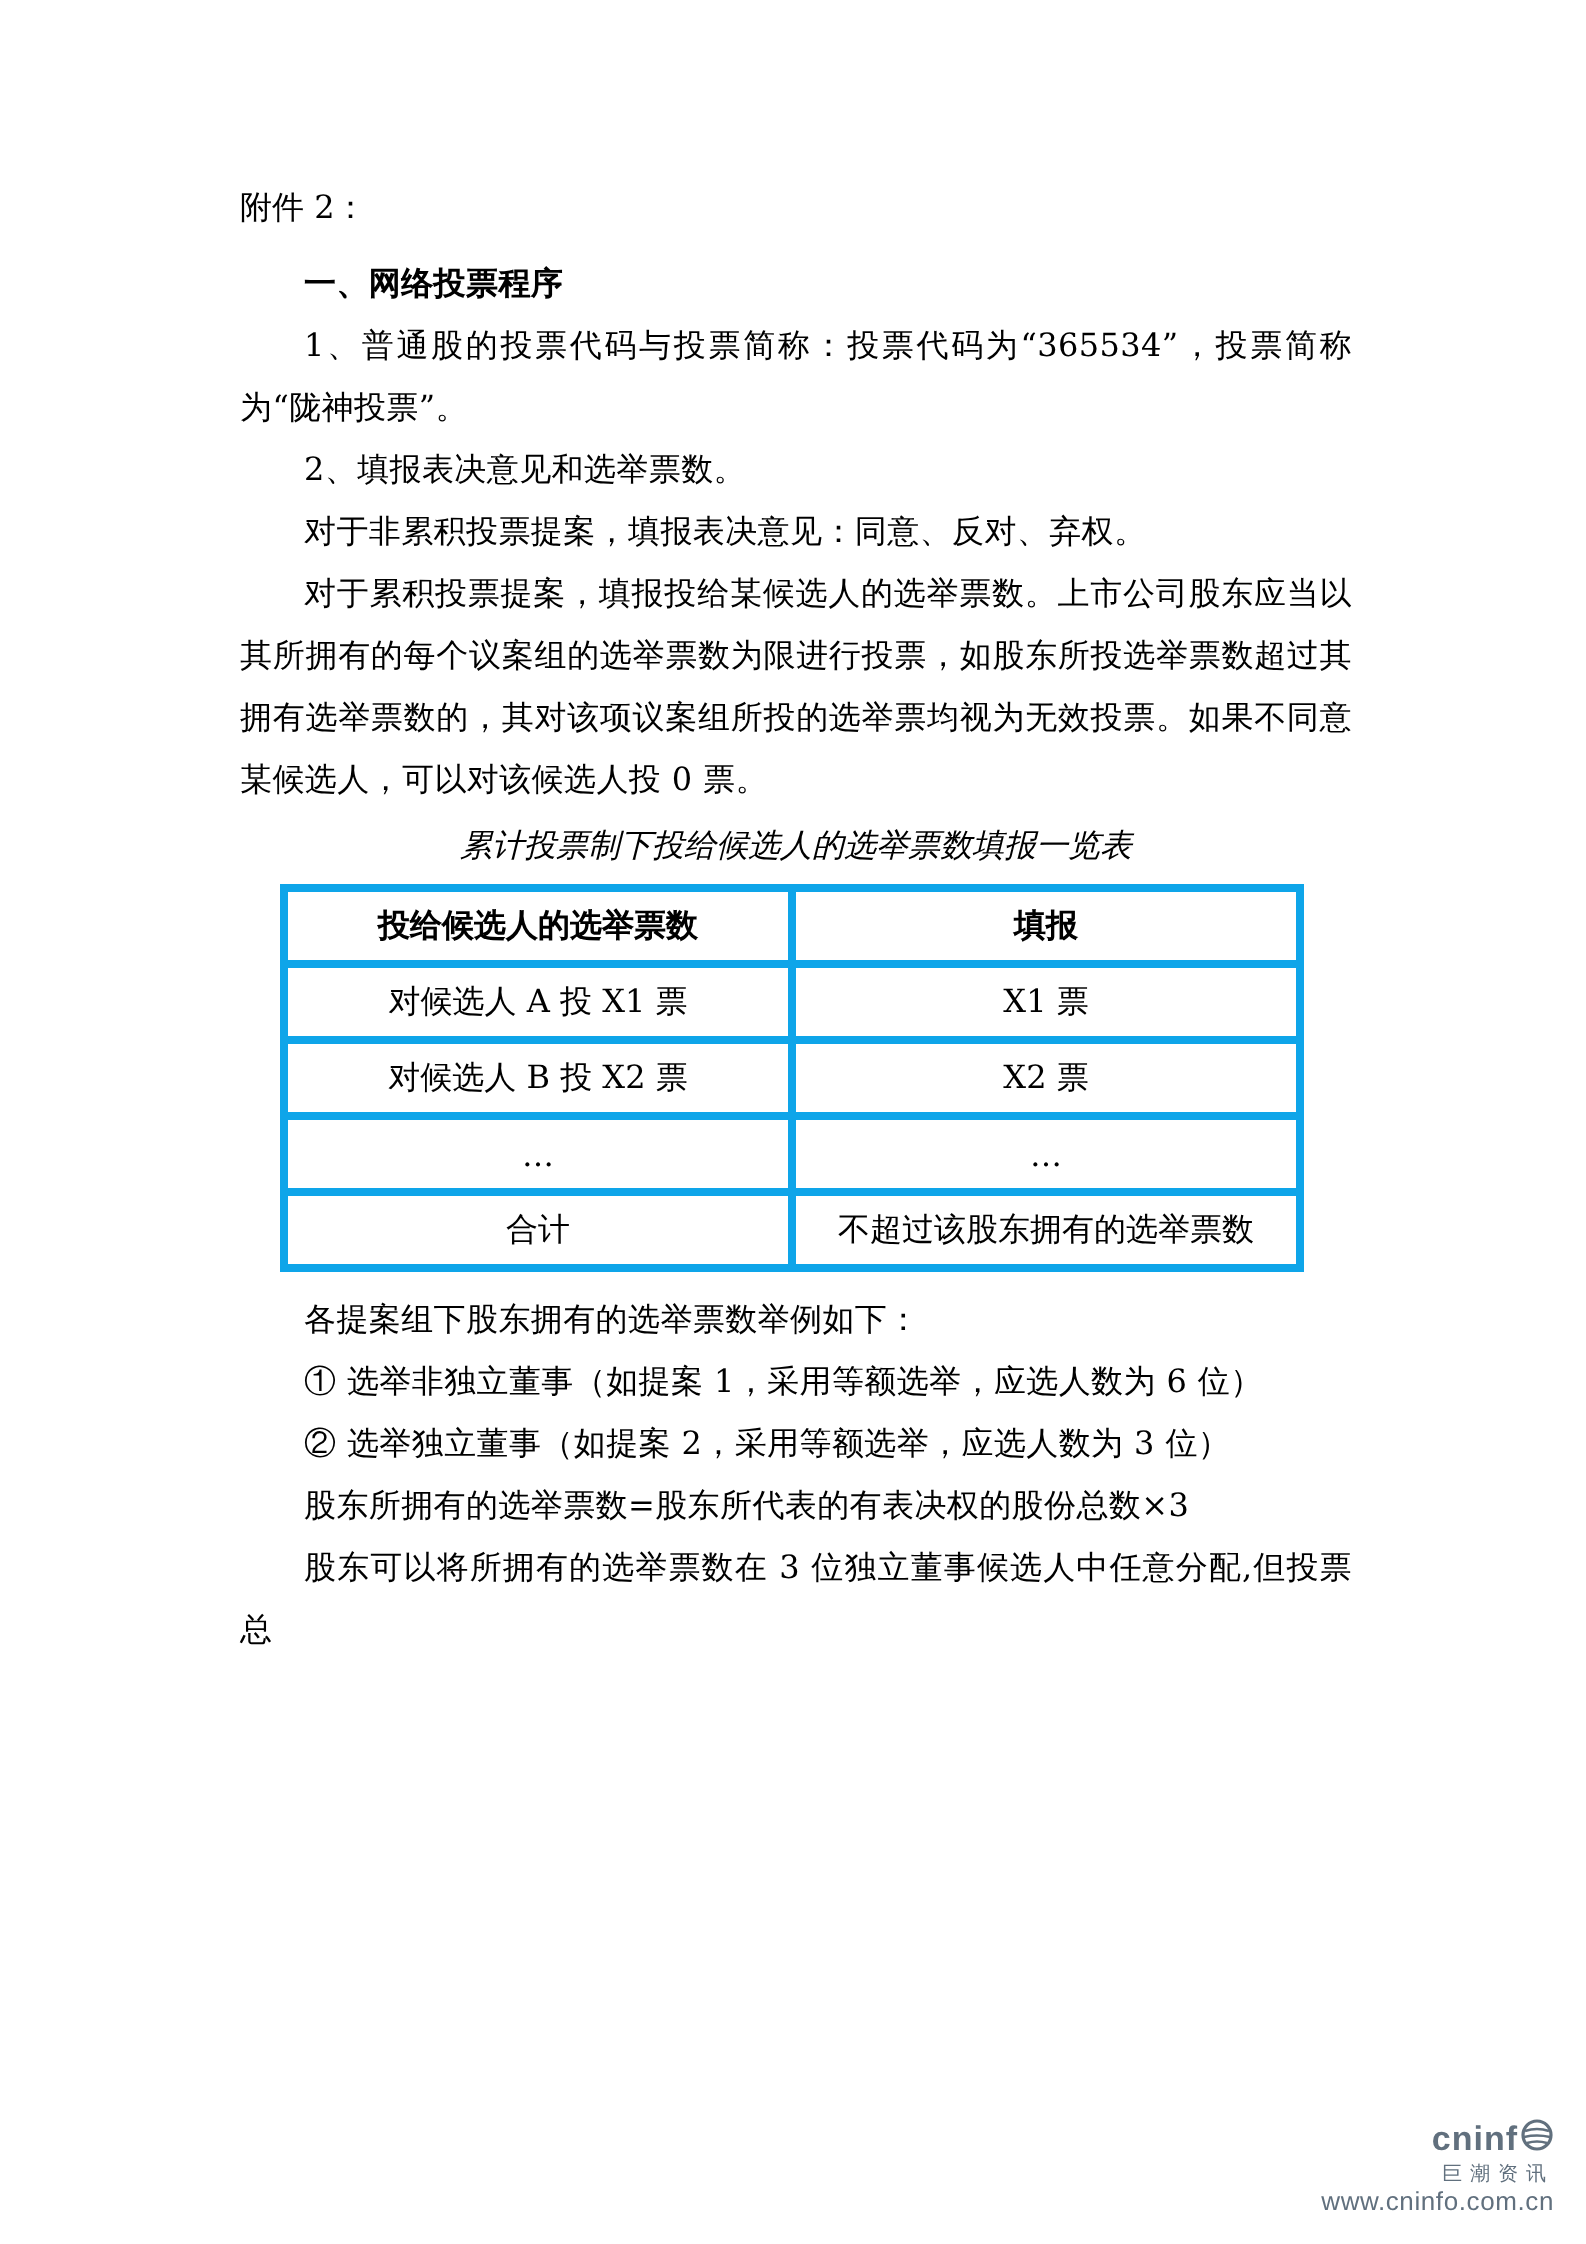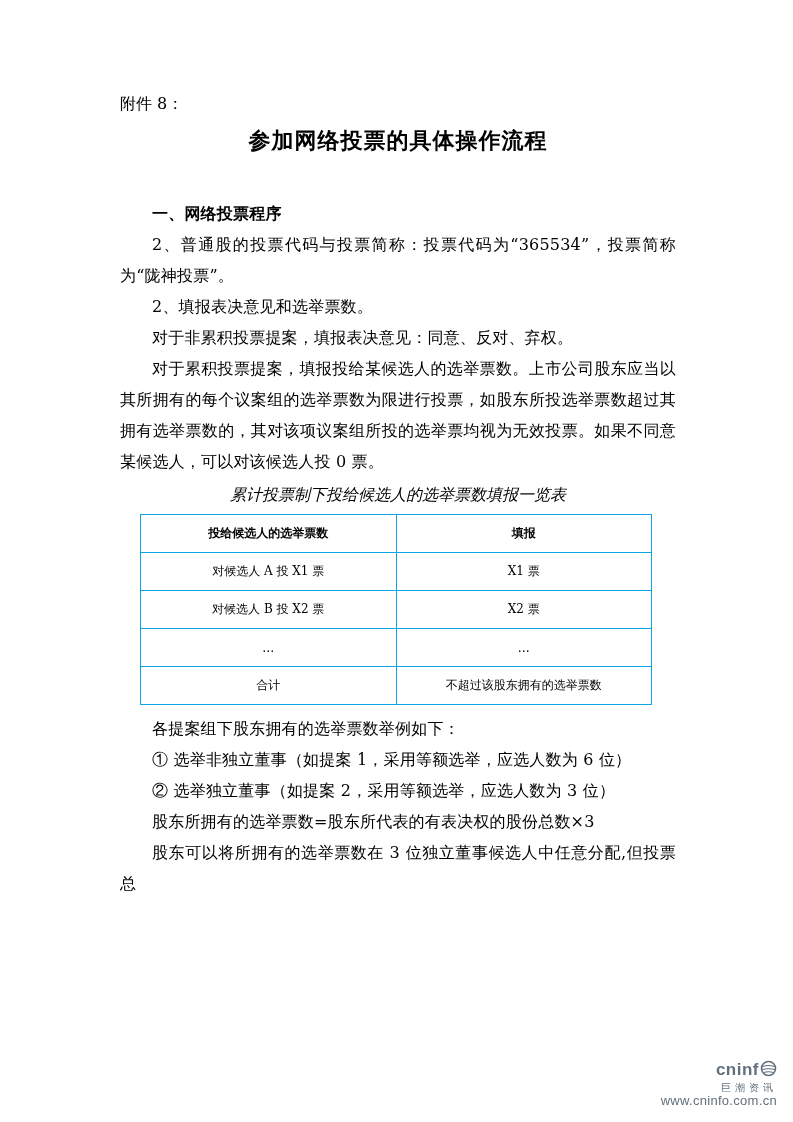--- a/index.html
+++ b/index.html
@@ -43,25 +43,25 @@
     margin: 2px 0 4px 0;
     font-style: italic;
   }
   table.vote-table {
     border-collapse: collapse;
     width: 512px;
     margin: 4px auto 8px 20px;
     table-layout: fixed;
   }
   .vote-table th, .vote-table td {
-    border: 1px solid #0ea5e9;
+    border: 4px solid #0ea5e9;
     height: 38px;
     text-align: center;
     vertical-align: middle;
-    font-size: 12px;
+    font-size: 16px;
     padding: 0 6px;
   }
   .vote-table th { font-weight: bold; }
   .vote-table col.c1 { width: 50%; }
   .vote-table col.c2 { width: 50%; }
 
   .footer-logo {
     position: absolute;
     right: 16px;
     bottom: 14px;
@@ -92,26 +92,25 @@
     font-size: 13px;
     letter-spacing: 0.3px;
     margin-top: 1px;
   }
 </style>
 </head>
 <body>
 
 <div class="page">
 
-  <div class="attachment">附件 8：</div>
+  <div class="attachment">附件 2：</div>
 
-  <h1 class="doc-title">参加网络投票的具体操作流程</h1>
 
   <p class="para bold">一、网络投票程序</p>
-  <p class="para">2、普通股的投票代码与投票简称：投票代码为“365534”，投票简称为“陇神投票”。</p>
+  <p class="para">1、普通股的投票代码与投票简称：投票代码为“365534”，投票简称为“陇神投票”。</p>
   <p class="para">2、填报表决意见和选举票数。</p>
   <p class="para">对于非累积投票提案，填报表决意见：同意、反对、弃权。</p>
   <p class="para">对于累积投票提案，填报投给某候选人的选举票数。上市公司股东应当以其所拥有的每个议案组的选举票数为限进行投票，如股东所投选举票数超过其拥有选举票数的，其对该项议案组所投的选举票均视为无效投票。如果不同意某候选人，可以对该候选人投 0 票。</p>
 
   <div class="table-caption">累计投票制下投给候选人的选举票数填报一览表</div>
 
   <table class="vote-table">
     <colgroup>
         <col class="c1">
         <col class="c2">

